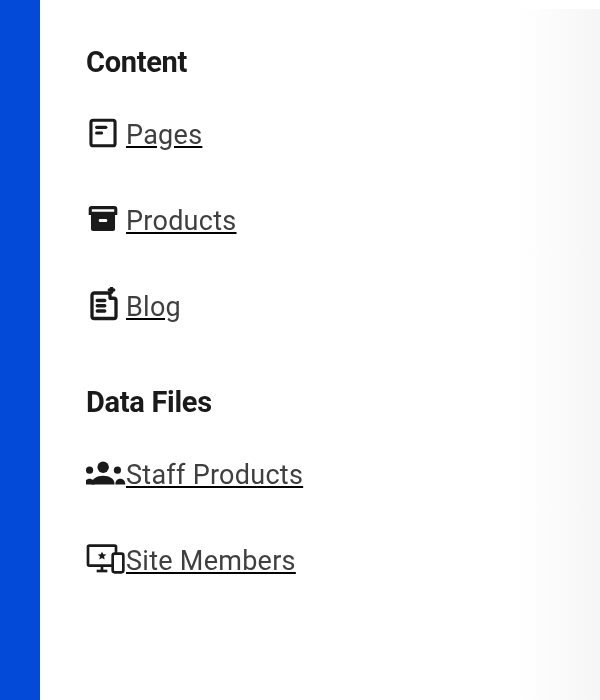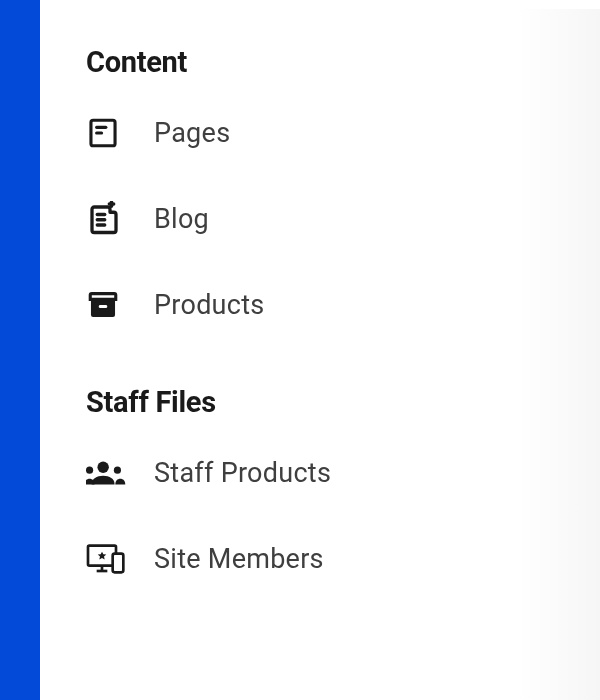--- a/index.html
+++ b/index.html
@@ -39,24 +39,24 @@
       color: #1a1a1a;
       margin-bottom: 36px;
       margin-top: 8px;
       letter-spacing: -0.01em;
     }
     .section-heading.second {
       margin-top: 62px;
     }
     .nav-item {
       display: flex;
-      align-items: center;
-      gap: 28px;
+      align-items: flex-end;
       margin-bottom: 50px;
       cursor: pointer;
+      text-decoration: underline;
     }
     .nav-item .icon {
       width: 40px;
       height: 36px;
       display: flex;
       align-items: center;
       justify-content: flex-start;
       color: #1a1a1a;
     }
     .nav-item .label {
@@ -81,44 +81,44 @@
         <rect x="3.5" y="3" width="17" height="18" rx="1.5"></rect>
         <line x1="7.5" y1="8" x2="14" y2="8"></line>
         <line x1="7.5" y1="12" x2="11" y2="12"></line>
       </svg>
     </span>
     <span class="label">Pages</span>
   </div>
 
   <div class="nav-item">
     <span class="icon">
+      <svg width="34" height="34" viewBox="0 0 24 24" fill="#1a1a1a">
+        <path d="M4 4 h16 a1 1 0 0 1 1 1 v3 h-18 v-3 a1 1 0 0 1 1 -1 z" fill="none" stroke="#1a1a1a" stroke-width="2.2"></path>
+        <path d="M3.5 9 h17 v10 a1.5 1.5 0 0 1 -1.5 1.5 h-14 a1.5 1.5 0 0 1 -1.5 -1.5 z"></path>
+        <rect x="9" y="12" width="6" height="2.2" rx="1" fill="#ffffff"></rect>
+      </svg>
+    </span>
+    <span class="label">Products</span>
+  </div>
+
+  <div class="nav-item">
+    <span class="icon">
       <svg width="36" height="36" viewBox="0 0 24 24" fill="none" stroke="#1a1a1a" stroke-width="2.2" stroke-linecap="round" stroke-linejoin="round">
         <path d="M4 5.5 a1.5 1.5 0 0 1 1.5 -1.5 h9 a1.5 1.5 0 0 1 1.5 1.5 v2 h2.5 a1.5 1.5 0 0 1 1.5 1.5 v10.5 a1.5 1.5 0 0 1 -1.5 1.5 h-13 a1.5 1.5 0 0 1 -1.5 -1.5 z"></path>
         <line x1="7.5" y1="9" x2="12.5" y2="9"></line>
         <line x1="7.5" y1="12.5" x2="12.5" y2="12.5"></line>
         <line x1="7.5" y1="16" x2="12.5" y2="16"></line>
         <line x1="17" y1="0.5" x2="17" y2="3.5"></line>
         <line x1="15.5" y1="2" x2="18.5" y2="2"></line>
       </svg>
     </span>
     <span class="label">Blog</span>
   </div>
 
-  <div class="nav-item">
-    <span class="icon">
-      <svg width="34" height="34" viewBox="0 0 24 24" fill="#1a1a1a">
-        <path d="M4 4 h16 a1 1 0 0 1 1 1 v3 h-18 v-3 a1 1 0 0 1 1 -1 z" fill="none" stroke="#1a1a1a" stroke-width="2.2"></path>
-        <path d="M3.5 9 h17 v10 a1.5 1.5 0 0 1 -1.5 1.5 h-14 a1.5 1.5 0 0 1 -1.5 -1.5 z"></path>
-        <rect x="9" y="12" width="6" height="2.2" rx="1" fill="#ffffff"></rect>
-      </svg>
-    </span>
-    <span class="label">Products</span>
-  </div>
-
-  <div class="section-heading second">Staff Files</div>
+  <div class="section-heading second">Data Files</div>
 
   <div class="nav-item">
     <span class="icon">
       <svg width="40" height="32" viewBox="0 0 28 20" fill="#1a1a1a">
         <circle cx="12" cy="6" r="4"></circle>
         <path d="M4 18 c0 -4 3.5 -6 8 -6 s8 2 8 6 z"></path>
         <circle cx="22" cy="8" r="2.5"></circle>
         <path d="M20.5 18 c0 -2.5 1.5 -4 3.5 -4 s3.5 1.5 3.5 4 z"></path>
         <circle cx="2.5" cy="8" r="2.5"></circle>
         <path d="M-1 18 c0 -2.5 1.5 -4 3.5 -4 s3.5 1.5 3.5 4 z"></path>

